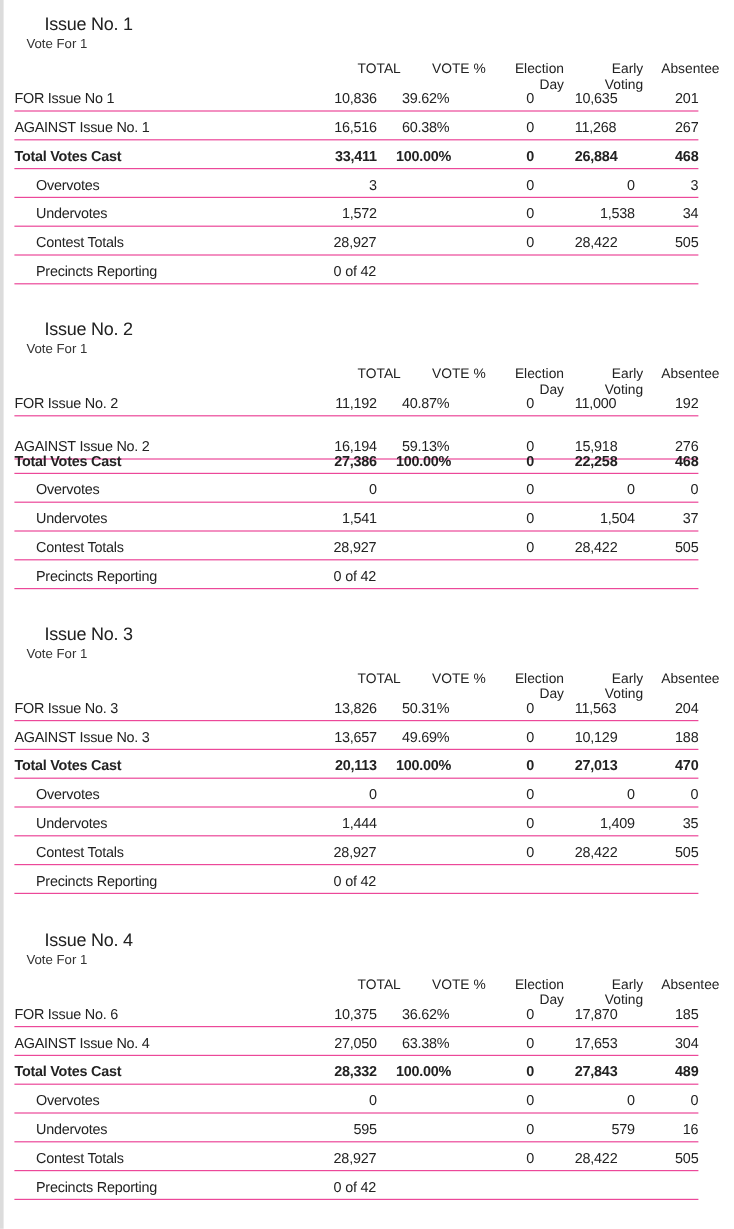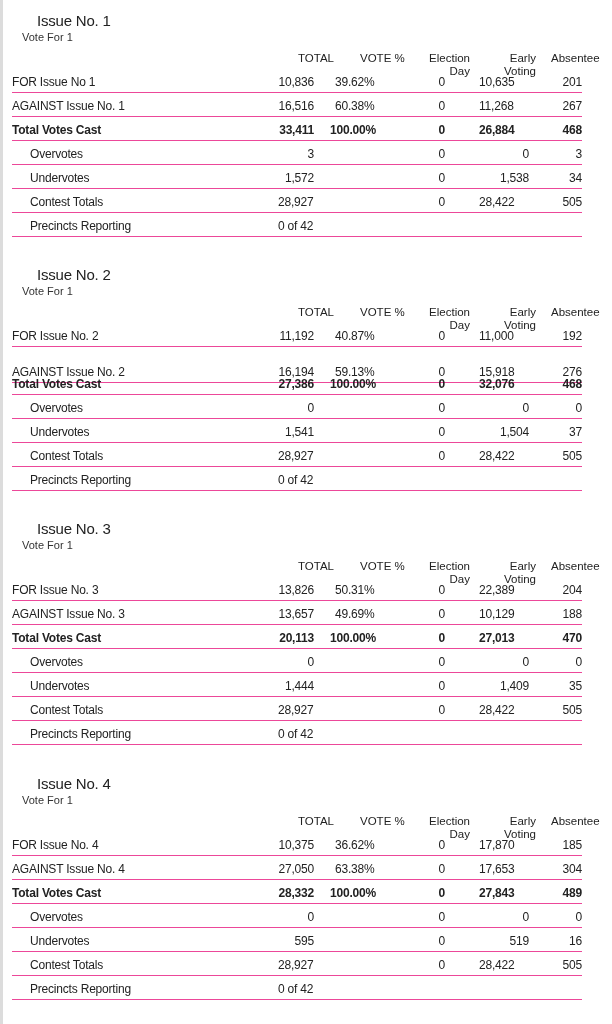--- a/index.html
+++ b/index.html
@@ -128,21 +128,21 @@
       <span class="cell c-pct">59.13%</span>
       <span class="cell c-eday">0</span>
       <span class="cell c-early">15,918</span>
       <span class="cell c-abs">276</span>
     </div>
     <div class="row bold" style="top:105px;">
       <span class="cell lbl">Total Votes Cast</span>
       <span class="cell c-total">27,386</span>
       <span class="cell c-pct" style="left:318px">100.00%</span>
       <span class="cell c-eday">0</span>
-      <span class="cell c-early">32,076</span>
+      <span class="cell c-early">22,258</span>
       <span class="cell c-abs">468</span>
     </div>
     <div class="row" style="top:129px;">
       <span class="cell lbl indent">Overvotes</span>
       <span class="cell c-total">0</span>
       <span class="cell c-eday">0</span>
       <span class="cell c-early-r">0</span>
       <span class="cell c-abs">0</span>
     </div>
     <div class="row" style="top:153px;">
@@ -179,21 +179,21 @@
       <div>Early</div>
       <div>Voting</div>
     </div>
     <div class="hdr" style="left:551px; top:40px;">Absentee</div>
 
     <div class="row" style="top:57px;">
       <span class="cell lbl">FOR Issue No. 3</span>
       <span class="cell c-total">13,826</span>
       <span class="cell c-pct">50.31%</span>
       <span class="cell c-eday">0</span>
-      <span class="cell c-early">22,389</span>
+      <span class="cell c-early">11,563</span>
       <span class="cell c-abs">204</span>
     </div>
     <div class="row" style="top:81px;">
       <span class="cell lbl">AGAINST Issue No. 3</span>
       <span class="cell c-total">13,657</span>
       <span class="cell c-pct">49.69%</span>
       <span class="cell c-eday">0</span>
       <span class="cell c-early">10,129</span>
       <span class="cell c-abs">188</span>
     </div>
@@ -242,21 +242,21 @@
       <div>Election</div>
       <div>Day</div>
     </div>
     <div class="hdr" style="left:490px; top:40px; width:46px;">
       <div>Early</div>
       <div>Voting</div>
     </div>
     <div class="hdr" style="left:551px; top:40px;">Absentee</div>
 
     <div class="row" style="top:57px;">
-      <span class="cell lbl">FOR Issue No. 4</span>
+      <span class="cell lbl">FOR Issue No. 6</span>
       <span class="cell c-total">10,375</span>
       <span class="cell c-pct">36.62%</span>
       <span class="cell c-eday">0</span>
       <span class="cell c-early">17,870</span>
       <span class="cell c-abs">185</span>
     </div>
     <div class="row" style="top:81px;">
       <span class="cell lbl">AGAINST Issue No. 4</span>
       <span class="cell c-total">27,050</span>
       <span class="cell c-pct">63.38%</span>
@@ -276,21 +276,21 @@
       <span class="cell lbl indent">Overvotes</span>
       <span class="cell c-total">0</span>
       <span class="cell c-eday">0</span>
       <span class="cell c-early-r">0</span>
       <span class="cell c-abs">0</span>
     </div>
     <div class="row" style="top:153px;">
       <span class="cell lbl indent">Undervotes</span>
       <span class="cell c-total">595</span>
       <span class="cell c-eday">0</span>
-      <span class="cell c-early-r">519</span>
+      <span class="cell c-early-r">579</span>
       <span class="cell c-abs">16</span>
     </div>
     <div class="row" style="top:177px;">
       <span class="cell lbl indent">Contest Totals</span>
       <span class="cell c-total-left">28,927</span>
       <span class="cell c-eday">0</span>
       <span class="cell c-early">28,422</span>
       <span class="cell c-abs">505</span>
     </div>
     <div class="row" style="top:201px;">

